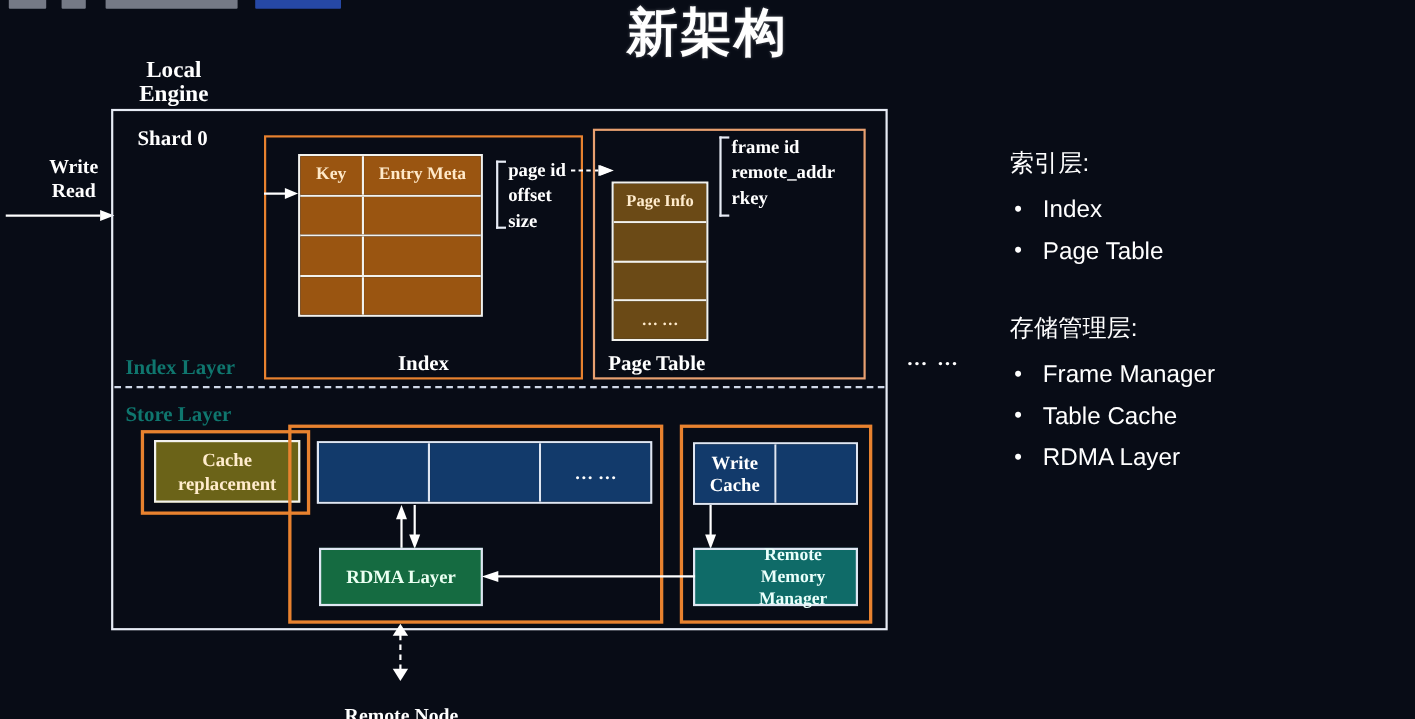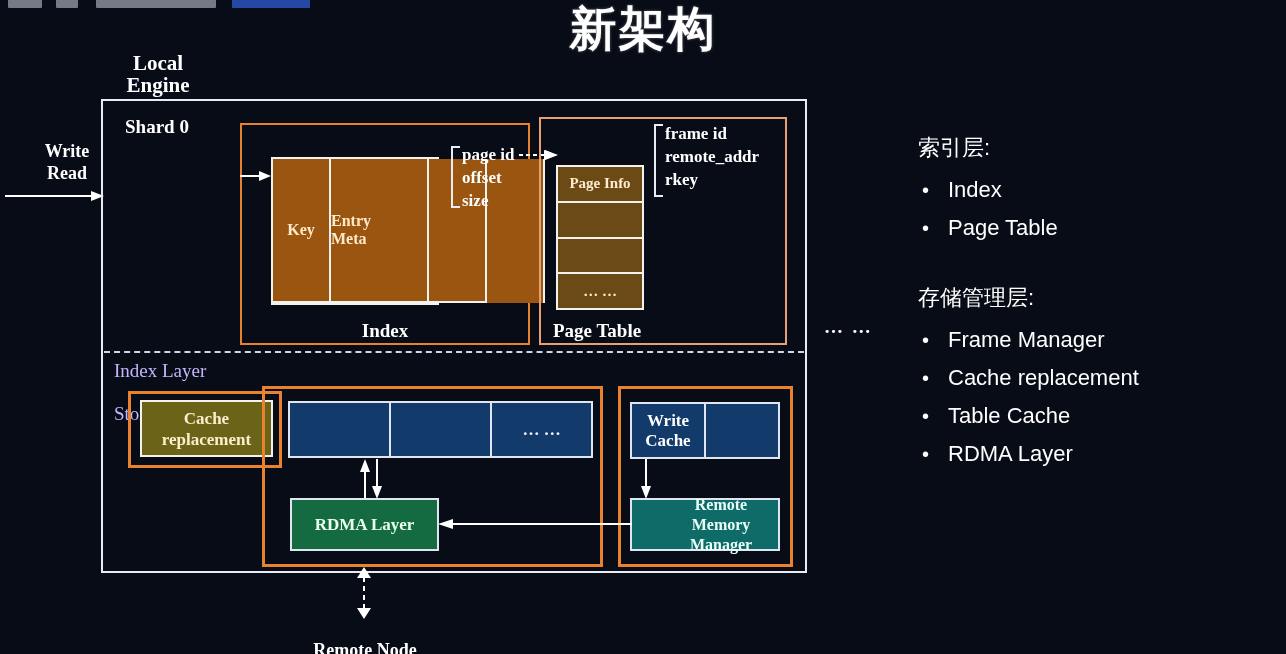--- a/index.html
+++ b/index.html
@@ -27,36 +27,36 @@
   
   #local-engine-cap{left:112px;top:52px;width:92px;text-align:center;
         font-weight:700;font-size:21px;line-height:22px;}
 
   
   #engine-box{left:101px;top:99px;width:706px;height:474px;
               border:2px solid #e7ecf5;box-sizing:border-box;}
   #shard0{left:125px;top:116px;font-weight:700;font-size:19px;}
 
   
-  .layer-cap{font-weight:400;font-size:19px;color:#c4b5fd;margin-top:36px;}
+  .layer-cap{font-weight:700;font-size:19px;color:#0f766e;}
   #index-layer-cap{left:114px;top:324px;}
   #store-layer-cap{left:114px;top:367px;}
 
   
   #layer-divider{left:104px;top:351px;width:700px;height:0;
                  border-top:2px dashed #cfd8e8;}
 
   
   #index-group{left:240px;top:123px;width:290px;height:222px;
                border:2px solid #e8822f;box-sizing:border-box;}
   #index-cap{left:240px;top:320px;width:290px;text-align:center;
              font-weight:700;font-size:19px;}
-  #index-table{left:271px;top:157px;width:168px;height:148px;
+  #index-table{left:271px;top:140px;width:168px;height:148px;
                border:2px solid #f2f2ee;box-sizing:border-box;
-               display:flex;flex-direction:row;}
+               display:flex;flex-direction:column;}
   #index-table .row{flex:1;display:flex;border-bottom:2px solid #f2f2ee;}
   #index-table .row:last-child{border-bottom:none;}
   #index-table .c{background:#9a5511;display:flex;align-items:center;justify-content:center;
                   font-weight:700;font-size:16px;color:#ffe9c9;}
   #index-table .c.key{width:56px;border-right:2px solid #f2f2ee;}
   #index-table .c.meta{flex:1;}
   #index-arrow-in{left:240px;top:170px;width:32px;height:12px;}
 
   
   #meta-bracket{left:451px;top:146px;width:9px;height:62px;
@@ -290,17 +290,16 @@
 <div class="abs" id="legend">
   <div class="sub">索引层:</div>
   <ul>
     <li>Index</li>
     <li>Page Table</li>
   </ul>
   <div class="gap"></div>
   <div class="sub">存储管理层:</div>
   <ul>
     <li>Frame Manager</li>
-    <li>Cache replacement</li>
     <li>Table Cache</li>
     <li>RDMA Layer</li>
   </ul>
 </div>
 
 </body></html>

